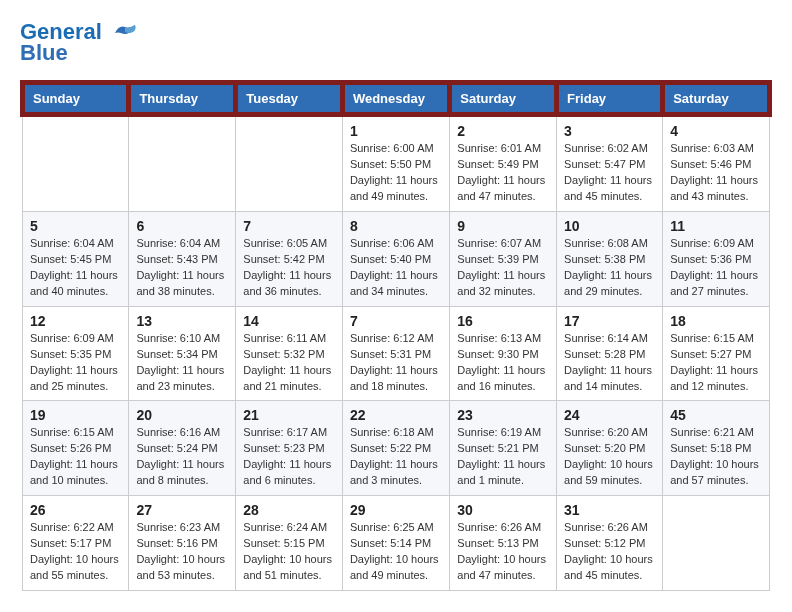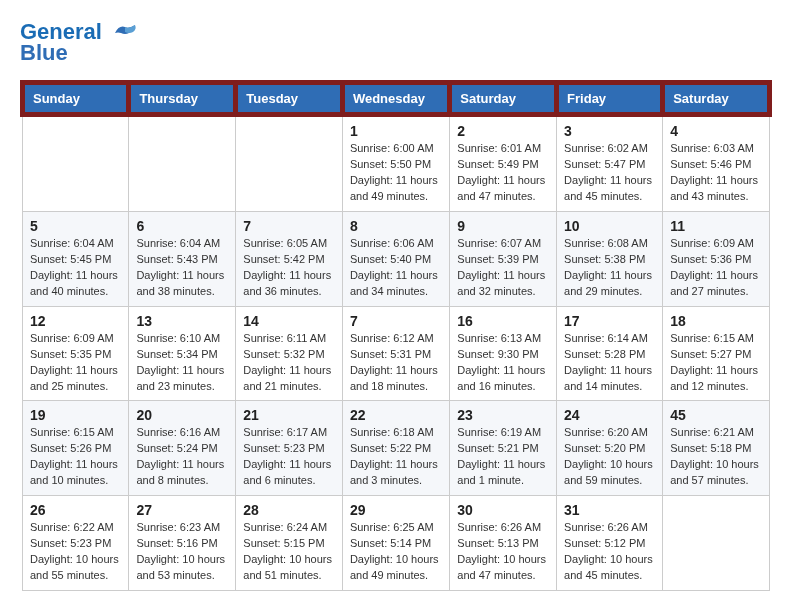--- a/index.html
+++ b/index.html
@@ -295,21 +295,21 @@
             <div class="day-info">Sunrise: 6:21 AM
 Sunset: 5:18 PM
 Daylight: 10 hours
 and 57 minutes.</div>
           </td>
         </tr>
         <tr>
           <td>
             <span class="day-num">26</span>
             <div class="day-info">Sunrise: 6:22 AM
-Sunset: 5:23 PM
+Sunset: 5:17 PM
 Daylight: 10 hours
 and 55 minutes.</div>
           </td>
           <td>
             <span class="day-num">27</span>
             <div class="day-info">Sunrise: 6:23 AM
 Sunset: 5:16 PM
 Daylight: 10 hours
 and 53 minutes.</div>
           </td>

